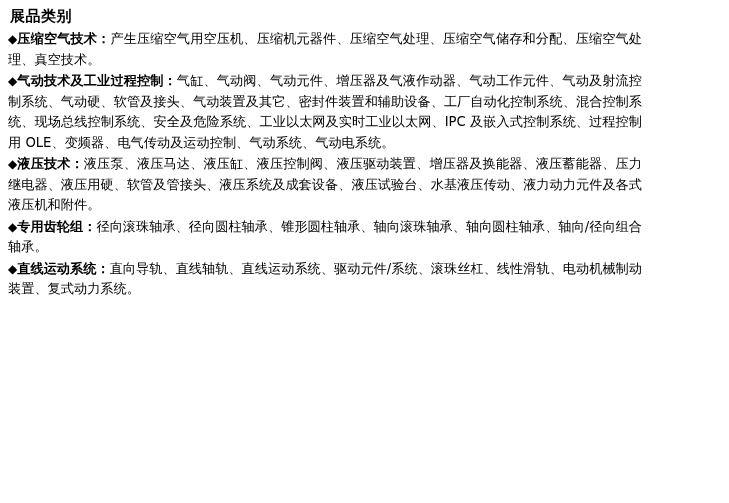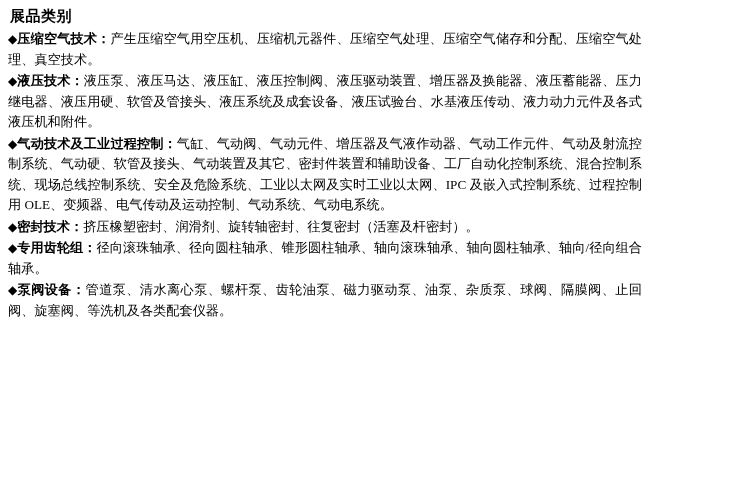--- a/index.html
+++ b/index.html
@@ -33,21 +33,20 @@
     padding: 0;
     list-style: none;
   }
   .cat-item {
     font-size: 13.2px;
     line-height: 20.5px;
     text-align: justify;
     text-justify: inter-ideograph;
     margin: 0 17px 1px 0;
     padding: 0;
-    font-family: Liberation Serif, serif;
   }
   .cat-item .bullet {
     font-size: 12px;
   }
   .cat-item .cat-name {
     font-weight: bold;
   }
   .cat-item .cat-body {
     font-weight: normal;
   }
@@ -59,37 +58,34 @@
 
   <h1 class="page-title">展品类别</h1>
 
   <ul class="cat-list">
 
     <li class="cat-item">
       <span class="bullet">◆</span><span class="cat-name">压缩空气技术：</span><span class="cat-body">产生压缩空气用空压机、压缩机元器件、压缩空气处理、压缩空气储存和分配、压缩空气处理、真空技术。</span>
     </li>
 
     <li class="cat-item">
+      <span class="bullet">◆</span><span class="cat-name">气动技术及工业过程控制：</span><span class="cat-body">气缸、气动阀、气动元件、增压器及气液作动器、气动工作元件、气动及射流控制系统、气动硬、软管及接头、气动装置及其它、密封件装置和辅助设备、工厂自动化控制系统、混合控制系统、现场总线控制系统、安全及危险系统、工业以太网及实时工业以太网、IPC 及嵌入式控制系统、过程控制用 OLE、变频器、电气传动及运动控制、气动系统、气动电系统。</span>
+    </li>
+
+    <li class="cat-item">
       <span class="bullet">◆</span><span class="cat-name">液压技术：</span><span class="cat-body">液压泵、液压马达、液压缸、液压控制阀、液压驱动装置、增压器及换能器、液压蓄能器、压力继电器、液压用硬、软管及管接头、液压系统及成套设备、液压试验台、水基液压传动、液力动力元件及各式液压机和附件。</span>
     </li>
 
-    <li class="cat-item">
-      <span class="bullet">◆</span><span class="cat-name">气动技术及工业过程控制：</span><span class="cat-body">气缸、气动阀、气动元件、增压器及气液作动器、气动工作元件、气动及射流控制系统、气动硬、软管及接头、气动装置及其它、密封件装置和辅助设备、工厂自动化控制系统、混合控制系统、现场总线控制系统、安全及危险系统、工业以太网及实时工业以太网、IPC 及嵌入式控制系统、过程控制用 OLE、变频器、电气传动及运动控制、气动系统、气动电系统。</span>
-    </li>
 
-
-    <li class="cat-item">
-      <span class="bullet">◆</span><span class="cat-name">密封技术：</span><span class="cat-body">挤压橡塑密封、润滑剂、旋转轴密封、往复密封（活塞及杆密封）。</span>
-    </li>
 
     <li class="cat-item">
       <span class="bullet">◆</span><span class="cat-name">专用齿轮组：</span><span class="cat-body">径向滚珠轴承、径向圆柱轴承、锥形圆柱轴承、轴向滚珠轴承、轴向圆柱轴承、轴向/径向组合轴承。</span>
     </li>
 
+    <li class="cat-item">
+      <span class="bullet">◆</span><span class="cat-name">直线运动系统：</span><span class="cat-body">直向导轨、直线轴轨、直线运动系统、驱动元件/系统、滚珠丝杠、线性滑轨、电动机械制动装置、复式动力系统。</span>
+    </li>
 
 
 
-    <li class="cat-item">
-      <span class="bullet">◆</span><span class="cat-name">泵阀设备：</span><span class="cat-body">管道泵、清水离心泵、螺杆泵、齿轮油泵、磁力驱动泵、油泵、杂质泵、球阀、隔膜阀、止回阀、旋塞阀、等洗机及各类配套仪器。</span>
-    </li>
 
   </ul>
 </div>
 
 </body></html>

